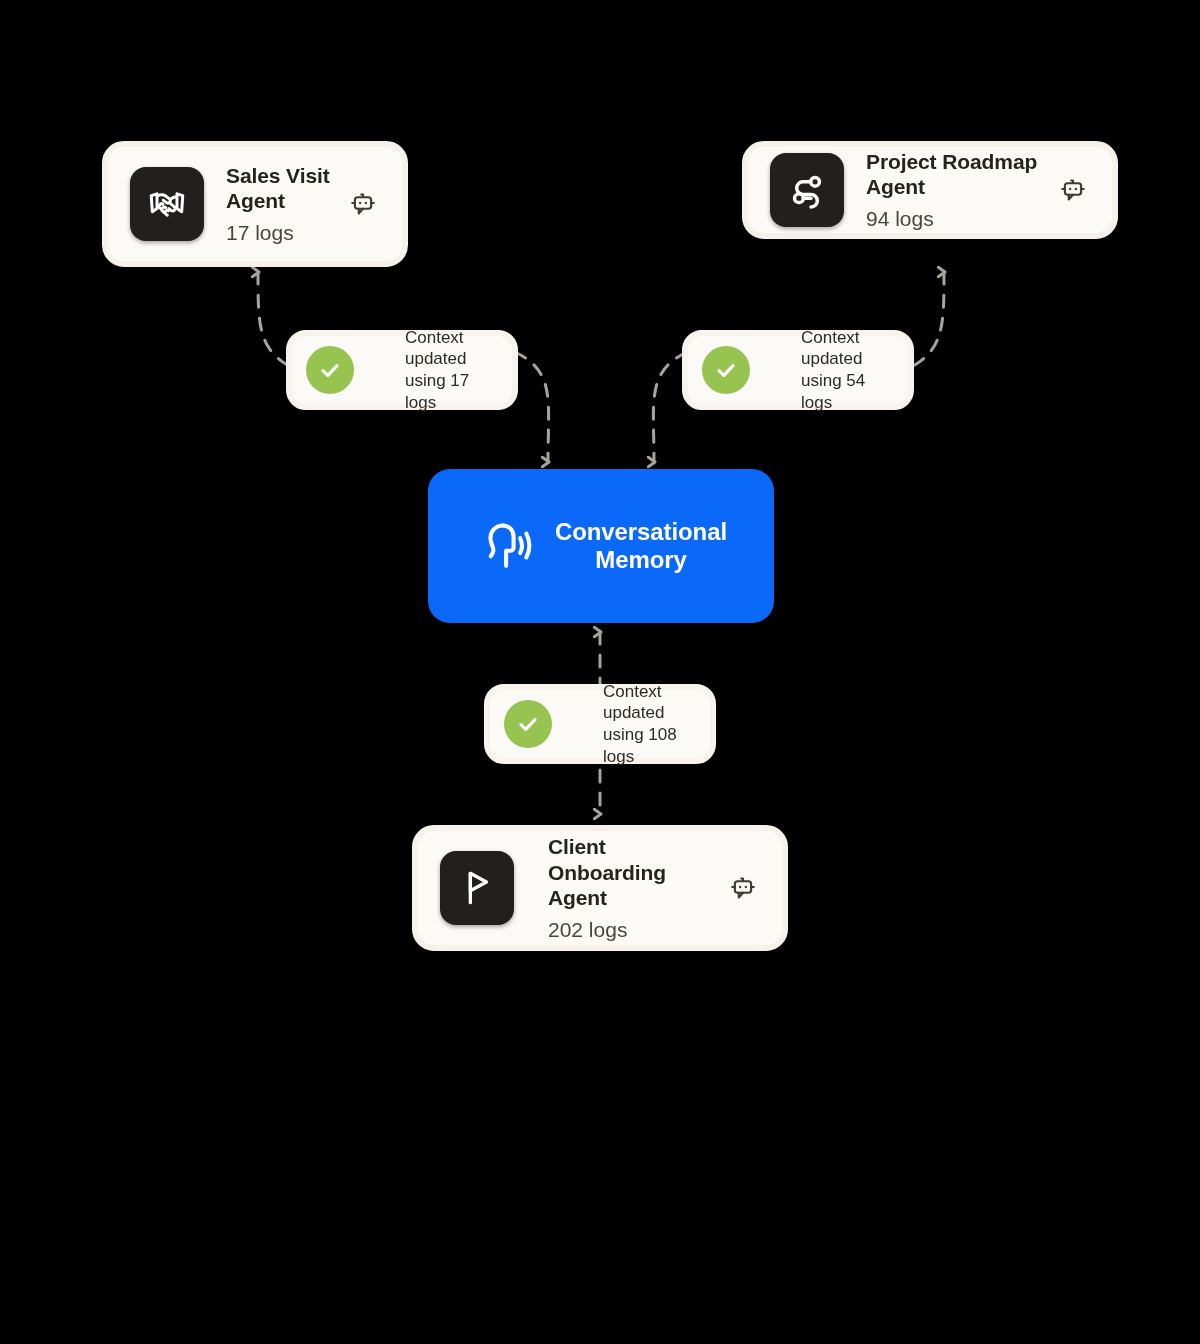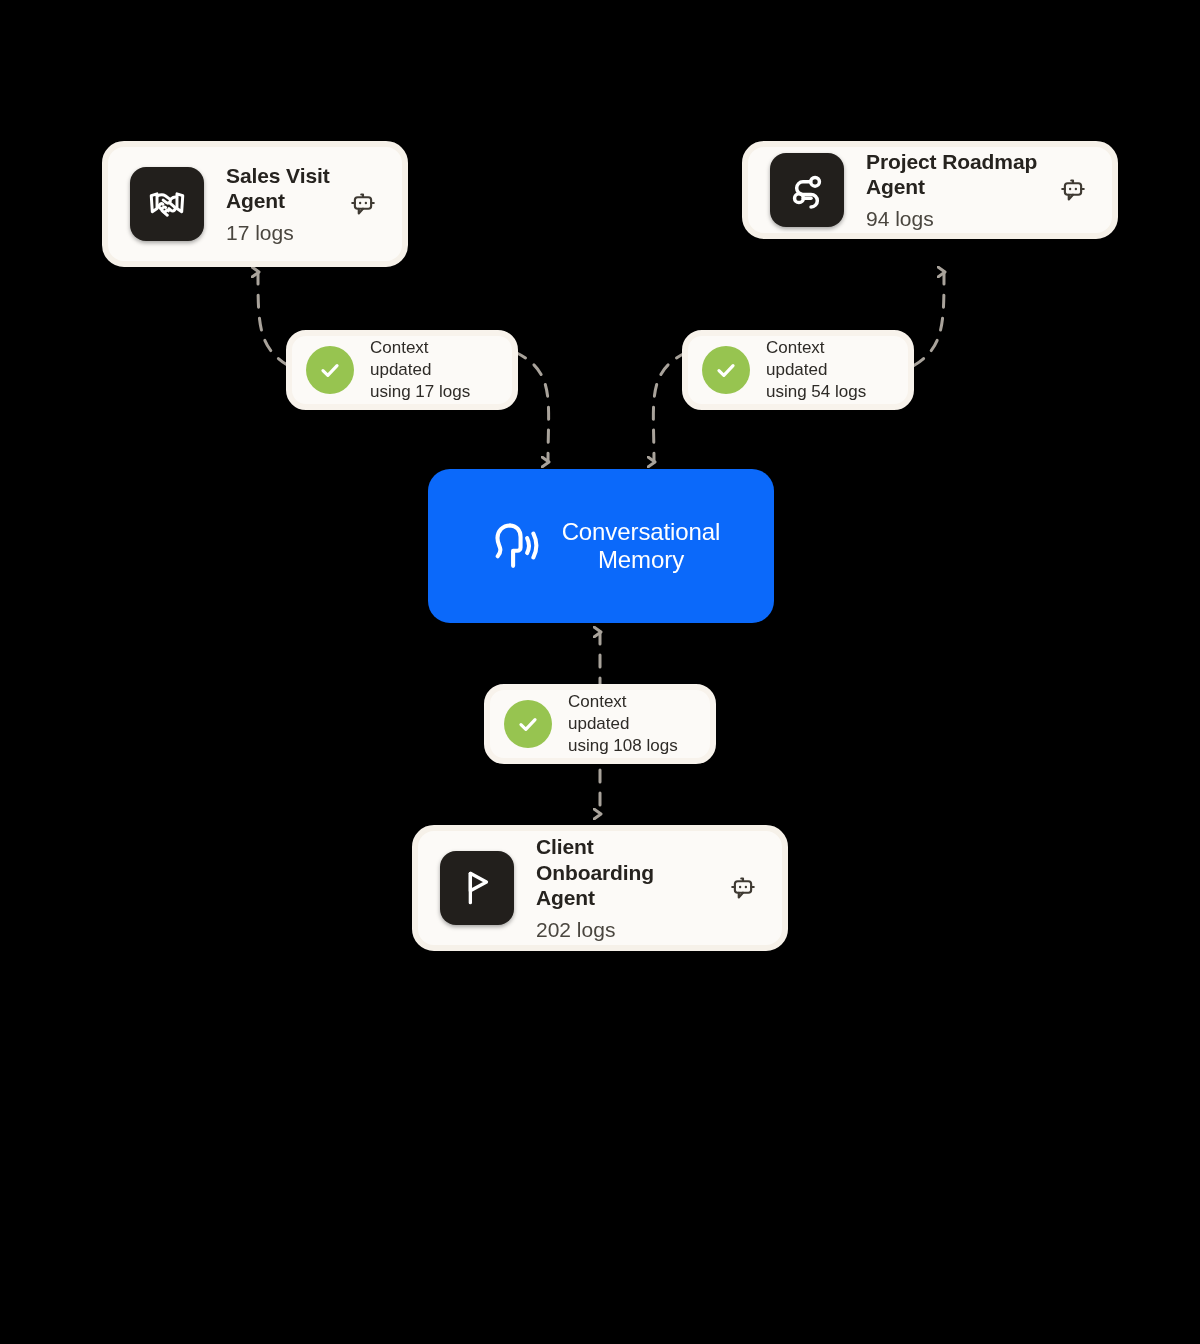--- a/index.html
+++ b/index.html
@@ -95,20 +95,21 @@
     position: absolute;
     z-index: 4;
     box-sizing: border-box;
     background: #FCFAF7;
     border: 6px solid #F8F3EC;
     border-radius: 20px;
     display: flex;
     align-items: center;
     padding: 0 20px 0 14px;
     box-shadow: 0 2px 5px rgba(0,0,0,0.08);
+    gap: 35px;
   }
   .check-circle {
     width: 48px;
     height: 48px;
     flex: 0 0 48px;
     border-radius: 50%;
     background: #97C450;
     display: flex;
     align-items: center;
     justify-content: center;
@@ -139,21 +140,21 @@
     width: 58px;
     height: 58px;
     display: flex;
     align-items: center;
     justify-content: center;
   }
   .memory-label {
     margin-left: 22px;
     font-size: 24px;
     line-height: 1.18;
-    font-weight: 400;
+    font-weight: 700;
     color: #FFFFFF;
     letter-spacing: -0.1px;
     text-align: center;
     white-space: pre-line;
   }
 </style>
 </head>
 <body>
 
 <div id="stage">
@@ -273,21 +274,21 @@
   <div class="status-pill" style="left:484px; top:684px; width:232px; height:80px;">
     <div class="check-circle">
       <svg width="26" height="26" viewBox="0 0 24 24" fill="none" stroke="#FFFFFF" stroke-width="2.9" stroke-linecap="round" stroke-linejoin="round">
         <path d="M5.5 12.6 L10 17 L18.5 8"></path>
       </svg>
     </div>
     <div class="status-text">Context updated
 using 108 logs</div>
   </div>
 
-  <div class="agent-card" style="left:412px; top:825px; width:376px; height:126px;">
+  <div class="agent-card" style="left:412px; top:825px; width:376px; height:126px;gap:12px;">
     <div class="agent-badge">
       <svg width="42" height="42" viewBox="0 0 24 24" fill="none" stroke="#FFFFFF" stroke-width="1.9" stroke-linecap="round" stroke-linejoin="round">
         <path d="M8.2 3.6 L8.2 20.4"></path>
         <path d="M8.2 3.6 L17.4 8.6 L8.2 13.6 Z"></path>
       </svg>
     </div>
     <div class="agent-text">
       <div class="agent-title">Client Onboarding
 Agent</div>
       <div class="agent-logs">202 logs</div>

